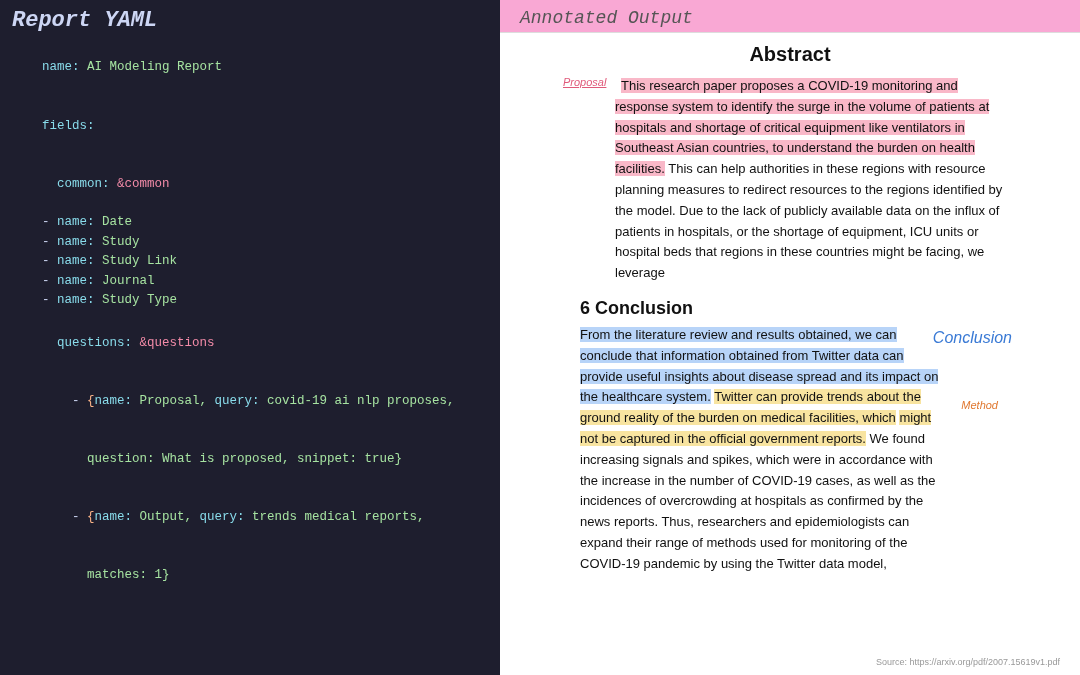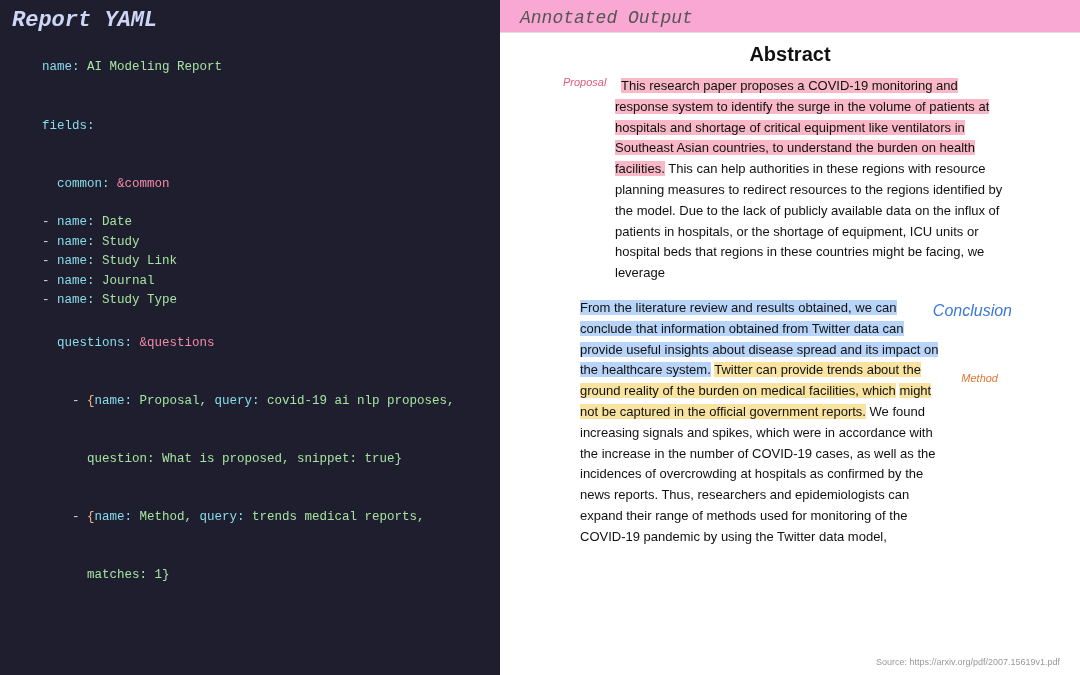--- a/index.html
+++ b/index.html
@@ -129,20 +129,21 @@
       position: relative;
     }
 
     .proposal-label {
       position: absolute;
       left: -52px;
       top: 0px;
       font-size: 11px;
       font-style: italic;
       color: #e05a7a;
+      text-decoration: underline;
     }
   </style>
 </head>
 <body>
 
 <div class="left-panel">
   <div class="app-title">Report YAML</div>
 
   <div class="yaml-line">
     <span class="yaml-key">name: </span><span class="yaml-val">AI Modeling Report</span>
@@ -162,21 +163,21 @@
   <div class="yaml-line" style="margin-top:4px">
     <span class="yaml-key">  questions: </span><span class="yaml-anchor">&amp;questions</span>
   </div>
   <div class="yaml-line">
     <span class="yaml-dash">    - </span><span class="yaml-braces">{</span><span class="yaml-key">name: </span><span class="yaml-val">Proposal, </span><span class="yaml-key">query: </span><span class="yaml-val">covid-19 ai nlp proposes,</span><span class="yaml-braces"></span>
   </div>
   <div class="yaml-line">
     <span style="color:#a6e3a1">      question: What is proposed, snippet: true}</span>
   </div>
   <div class="yaml-line">
-    <span class="yaml-dash">    - </span><span class="yaml-braces">{</span><span class="yaml-key">name: </span><span class="yaml-val">Method, </span><span class="yaml-key">query: </span><span class="yaml-val">trends medical reports,</span>
+    <span class="yaml-dash">    - </span><span class="yaml-braces">{</span><span class="yaml-key">name: </span><span class="yaml-val">Output, </span><span class="yaml-key">query: </span><span class="yaml-val">trends medical reports,</span>
   </div>
   <div class="yaml-line">
     <span style="color:#a6e3a1">      matches: 1}</span>
   </div>
   <div class="yaml-line">
     
   </div>
 
 </div>
 
@@ -187,20 +188,21 @@
     <div class="doc-abstract-title">Abstract</div>
 
     <div class="abstract-container" style="position:relative; margin-left: 55px; margin-right: 10px;">
       <span class="proposal-label">Proposal</span>
       <div class="abstract-text">
         <span class="highlight-pink">This research paper proposes a COVID-19 monitoring and response system to identify the surge in the volume of patients at hospitals and shortage of critical equipment like ventilators in Southeast Asian countries, to understand the burden on health facilities.</span> This can help authorities in these regions with resource planning measures to redirect resources to the regions identified by the model. Due to the lack of publicly available data on the influx of patients in hospitals, or the shortage of equipment, ICU units or hospital beds that regions in these countries might be facing, we leverage
       </div>
     </div>
 
     <div class="conclusion-section" style="margin-left:20px; margin-right:80px; position:relative;">
+      <div class="conclusion-heading">6   Conclusion</div>
       <div class="conclusion-text" style="position:relative;">
         <span style="position:absolute; right:-72px; top:0px; font-size:16px; font-style:italic; color:#3a7ad5;">Conclusion</span>
         <span class="highlight-blue">From the literature review and results obtained, we can conclude that information obtained from Twitter data can provide useful insights about disease spread and its impact on the healthcare system.</span>
         <span class="highlight-yellow"> Twitter can provide trends about the ground reality of the burden on medical facilities, which</span>
         <span style="position:absolute; right:-58px; font-size:11px; font-style:italic; color:#e07830; top:72px;">Method</span>
         <span class="highlight-yellow"> might not be captured in the official government reports.</span> We found increasing signals and spikes, which were in accordance with the increase in the number of COVID-19 cases, as well as the incidences of overcrowding at hospitals as confirmed by the news reports. Thus, researchers and epidemiologists can expand their range of methods used for monitoring of the COVID-19 pandemic by using the Twitter data model,
       </div>
     </div>
 
     <div class="source-text">Source: https://arxiv.org/pdf/2007.15619v1.pdf</div>

